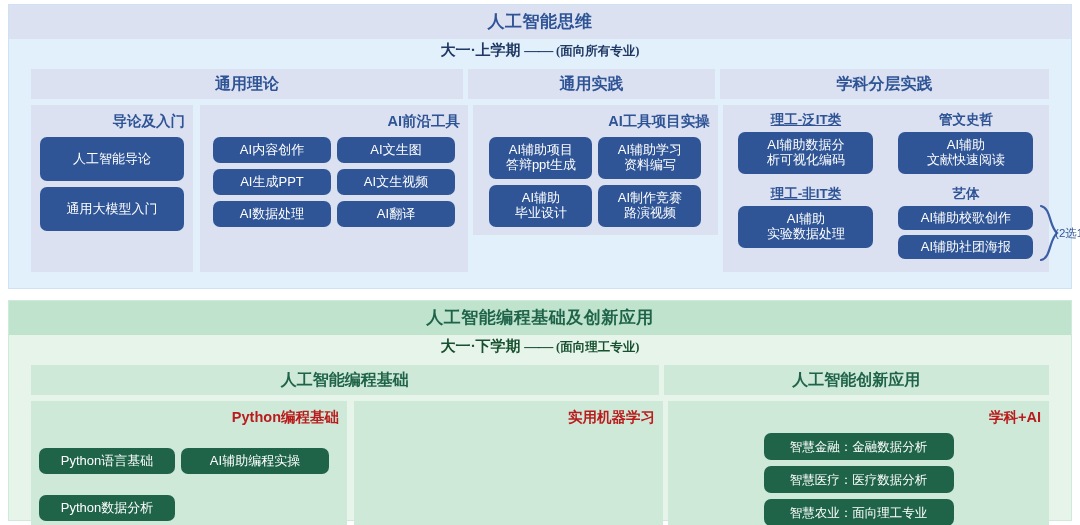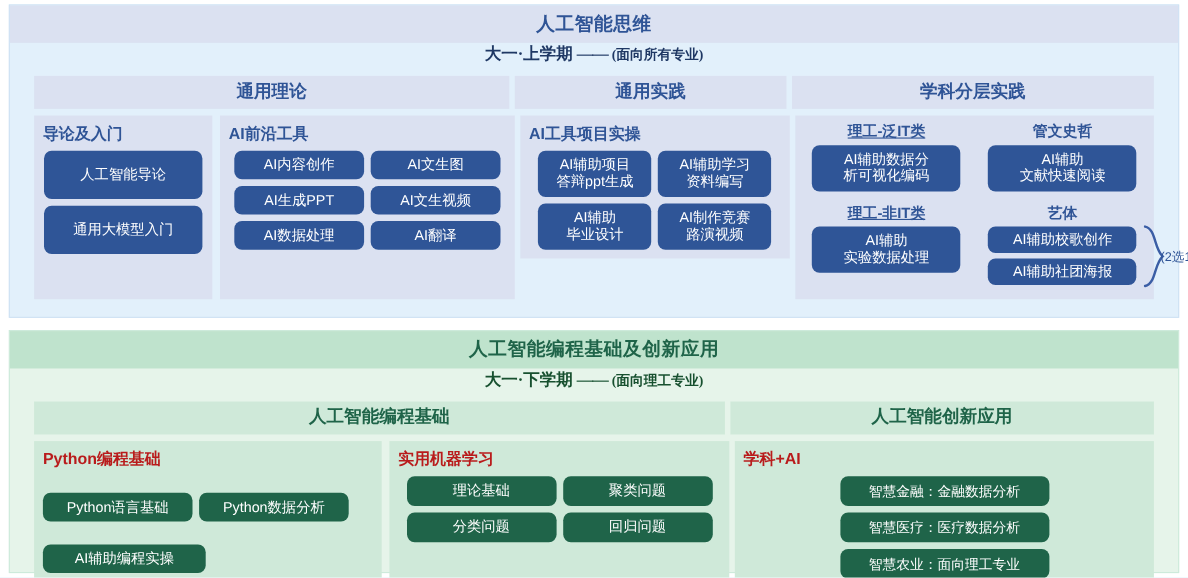--- a/index.html
+++ b/index.html
@@ -48,21 +48,21 @@
 
   .card{
     box-sizing:border-box;
     padding:6px 8px 8px 8px;
     position:relative;
   }
   .sec-blue .card{background:#dbe1f1;}
   .sec-green .card{background:#cfe9d9;}
 
   .card-title{
-    text-align:left;font-weight:bold;font-size:14.5px;
+    text-align:right;font-weight:bold;font-size:14.5px;
     margin:1px 0 6px 0;
   }
   .sec-blue .card-title{color:#2f5496;}
   .sec-green .card-title{color:#b91c1c;}
 
   .pill-wrap{display:flex;flex-wrap:wrap;gap:6px;justify-content:center;}
 
   .pill{
     box-sizing:border-box;
     border-radius:7px;
@@ -231,33 +231,27 @@
     </div>
 
     <div class="colbody">
 
       <div style="width:632px;display:flex;gap:7px;">
 
         <div class="card c-py">
           <div class="card-title">Python编程基础</div>
           <div class="pill-wrap" style="justify-content:flex-start">
             <div class="pill w1">Python语言基础</div>
+            <div class="pill w2">AI辅助编程实操</div>
             <div class="pill w1">Python数据分析</div>
-            <div class="pill w2">AI辅助编程实操</div>
           </div>
         </div>
 
         <div class="card c-ml" style="width:309px">
           <div class="card-title">实用机器学习</div>
-          <div class="pill-wrap">
-            <div class="pill">理论基础</div>
-            <div class="pill">聚类问题</div>
-            <div class="pill">分类问题</div>
-            <div class="pill">回归问题</div>
-          </div>
         </div>
       </div>
 
       <div style="width:388px">
         <div class="card c-ai">
           <div class="card-title">学科+AI</div>
           <div class="pill-wrap">
             <div class="pill">智慧金融：金融数据分析</div>
             <div class="pill">智慧医疗：医疗数据分析</div>
             <div class="pill">智慧农业：面向理工专业</div>

